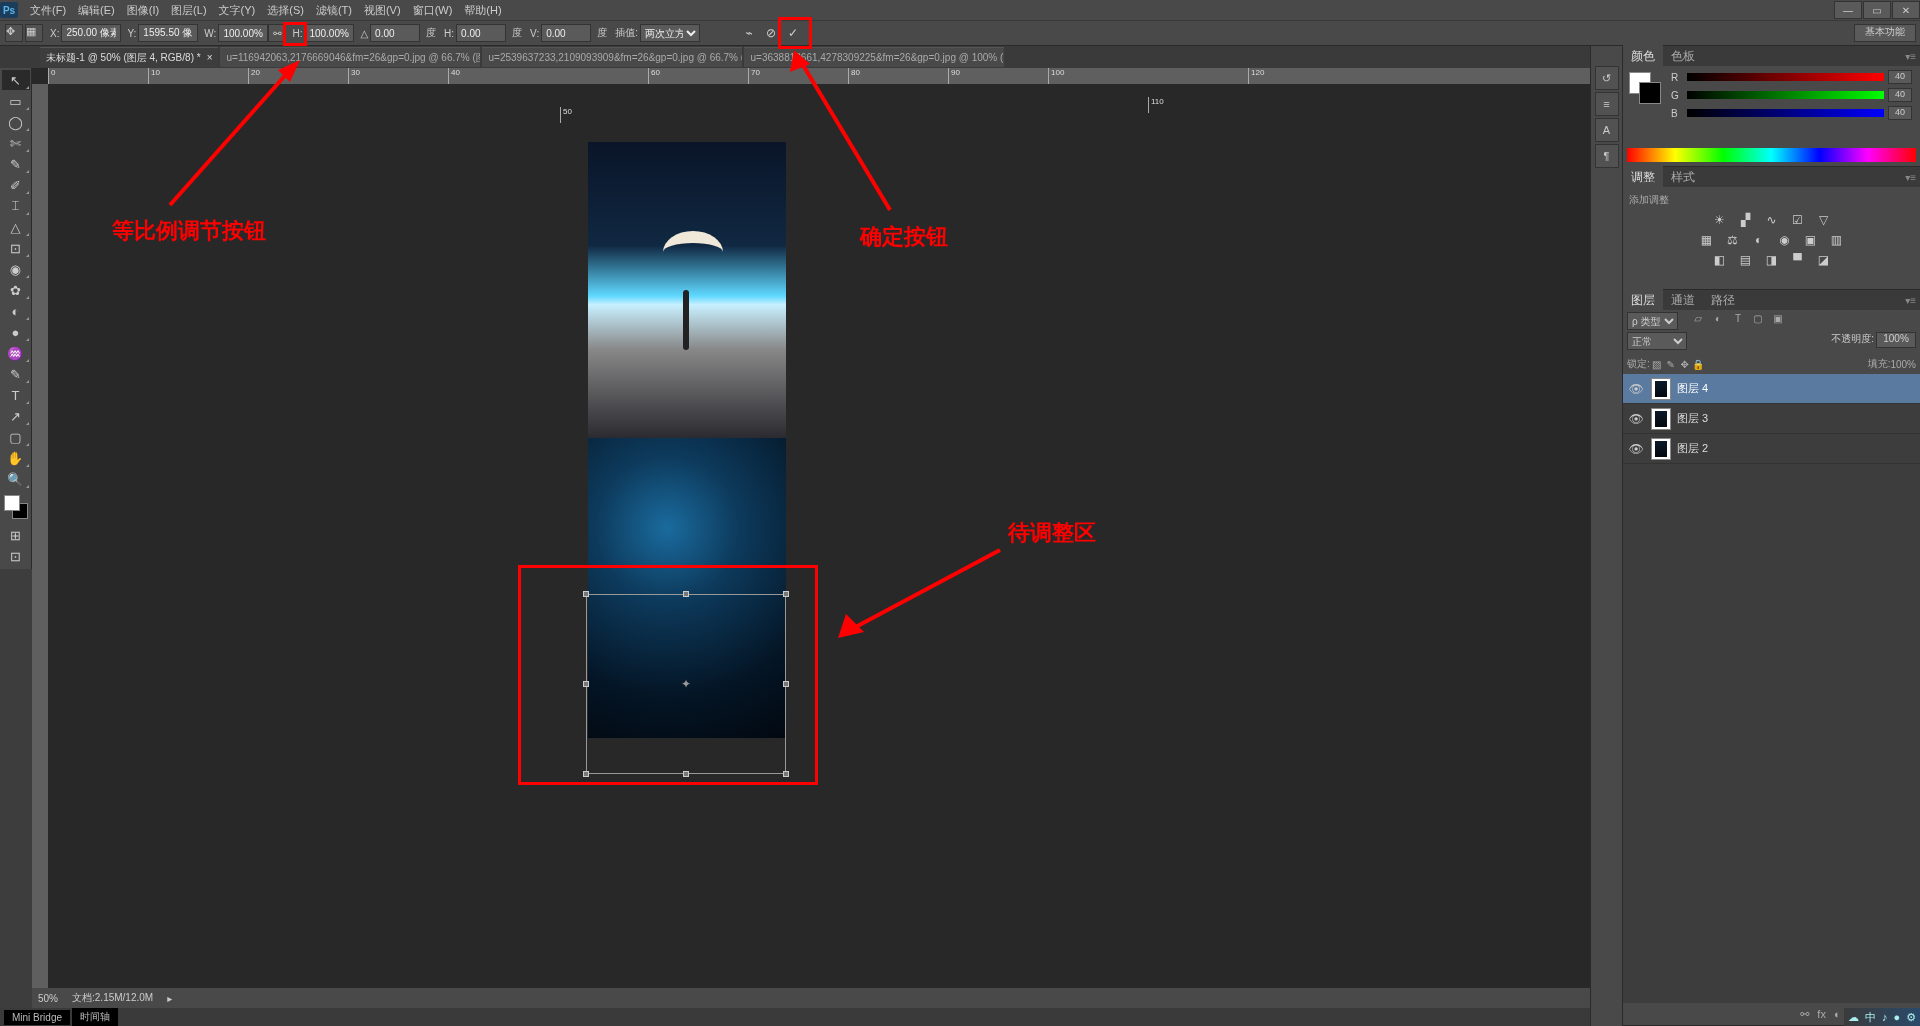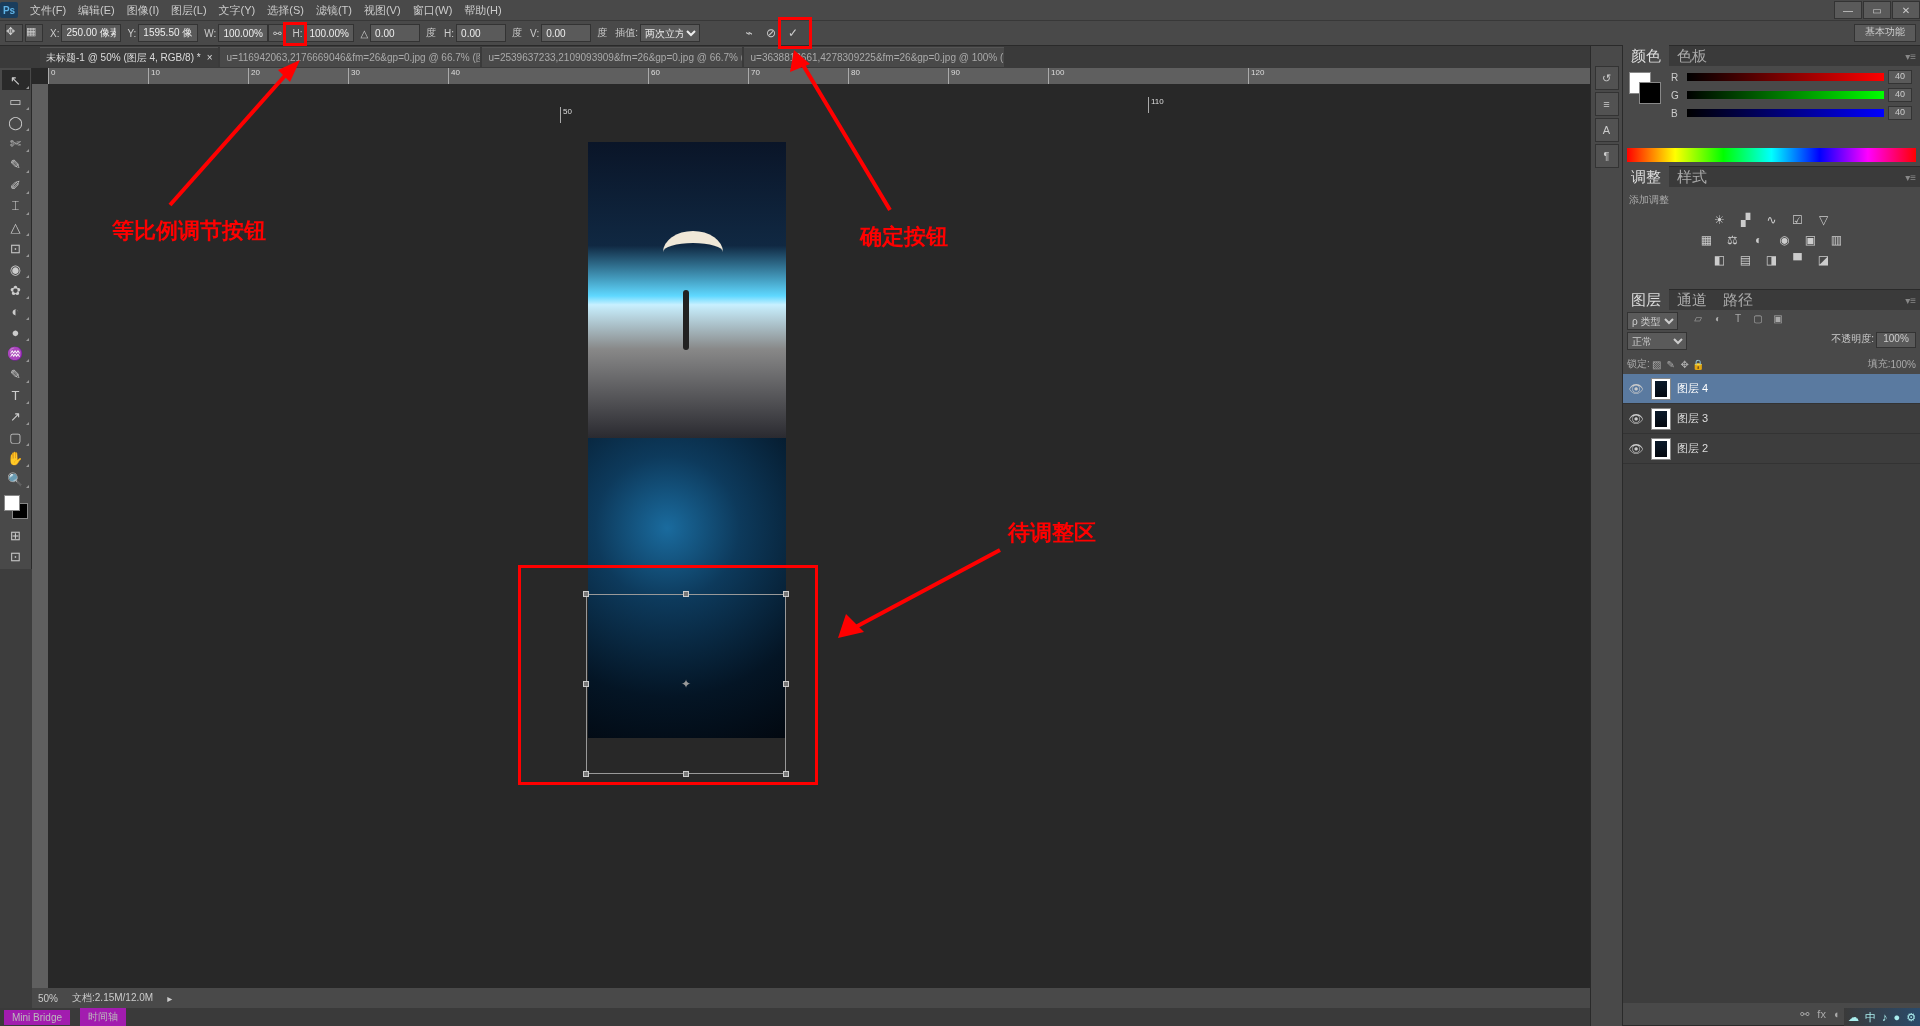--- a/index.html
+++ b/index.html
@@ -46,28 +46,28 @@
 .h-tl{left:-4px;top:-4px}.h-tm{left:50%;top:-4px;margin-left:-3px}.h-tr{right:-4px;top:-4px}
 .h-ml{left:-4px;top:50%;margin-top:-3px}.h-mr{right:-4px;top:50%;margin-top:-3px}
 .h-bl{left:-4px;bottom:-4px}.h-bm{left:50%;bottom:-4px;margin-left:-3px}.h-br{right:-4px;bottom:-4px}
 .center-mark{position:absolute;left:50%;top:50%;width:12px;height:12px;margin:-6px 0 0 -6px;color:#999;font-size:12px;text-align:center;line-height:12px}
 .anno-red{position:absolute;border:3px solid red;pointer-events:none}
 .anno-text{position:absolute;color:red;font-size:22px;font-weight:bold}
 .arrow-svg{position:absolute;pointer-events:none}
 .statusbar{position:absolute;left:32px;right:330px;bottom:18px;height:20px;background:#494949;display:flex;align-items:center;font-size:10px;color:#ccc;padding:0 6px}
 .status-seg{margin-right:14px}
 .bottom-tabs{position:absolute;left:0;bottom:0;right:0;height:18px;background:#3a3a3a;display:flex;align-items:center;padding-left:4px}
-.btab{padding:2px 8px;font-size:10px;color:#bbb;background:#a21caf;margin-right:10px}
+.btab{padding:2px 8px;font-size:10px;color:#bbb;background:#000000;margin-right:2px}
 .right-panels{position:absolute;right:0;top:46px;width:330px;bottom:0;background:#494949;display:flex}
 .rp-dock{width:32px;background:#494949;border-left:1px solid #2a2a2a;padding-top:18px}
 .rp-dock .dbtn{width:24px;height:24px;margin:2px auto;background:#525252;border:1px solid #333;font-size:11px;display:flex;align-items:center;justify-content:center}
 .rp-main{flex:1;display:flex;flex-direction:column;border-left:1px solid #2a2a2a}
 .panel{border-bottom:1px solid #2a2a2a}
 .panel-tabs{height:20px;background:#3a3a3a;display:flex;align-items:center}
-.ptab{padding:3px 8px;font-size:15px;color:#aaa}
+.ptab{padding:3px 8px;font-size:12px;color:#aaa}
 .ptab.active{background:#494949;color:#ddd}
 .panel-opts{position:absolute;right:4px;font-size:10px;color:#888}
 .panel-body{background:#494949;padding:6px;font-size:10px}
 .color-panel{height:100px;position:relative}
 .color-panel .fg2{width:22px;height:22px;background:#fff;border:1px solid #888;position:absolute;left:6px;top:6px}
 .color-panel .bg2{width:22px;height:22px;background:#000;border:1px solid #888;position:absolute;left:16px;top:16px}
 .slider-row{position:absolute;left:48px;right:8px;height:14px;display:flex;align-items:center}
 .slider-row .lbl{width:12px;font-size:10px}
 .slider-row .track{flex:1;height:8px;margin:0 4px}
 .slider-row.r .track{background:linear-gradient(90deg,#000,#f00)}

